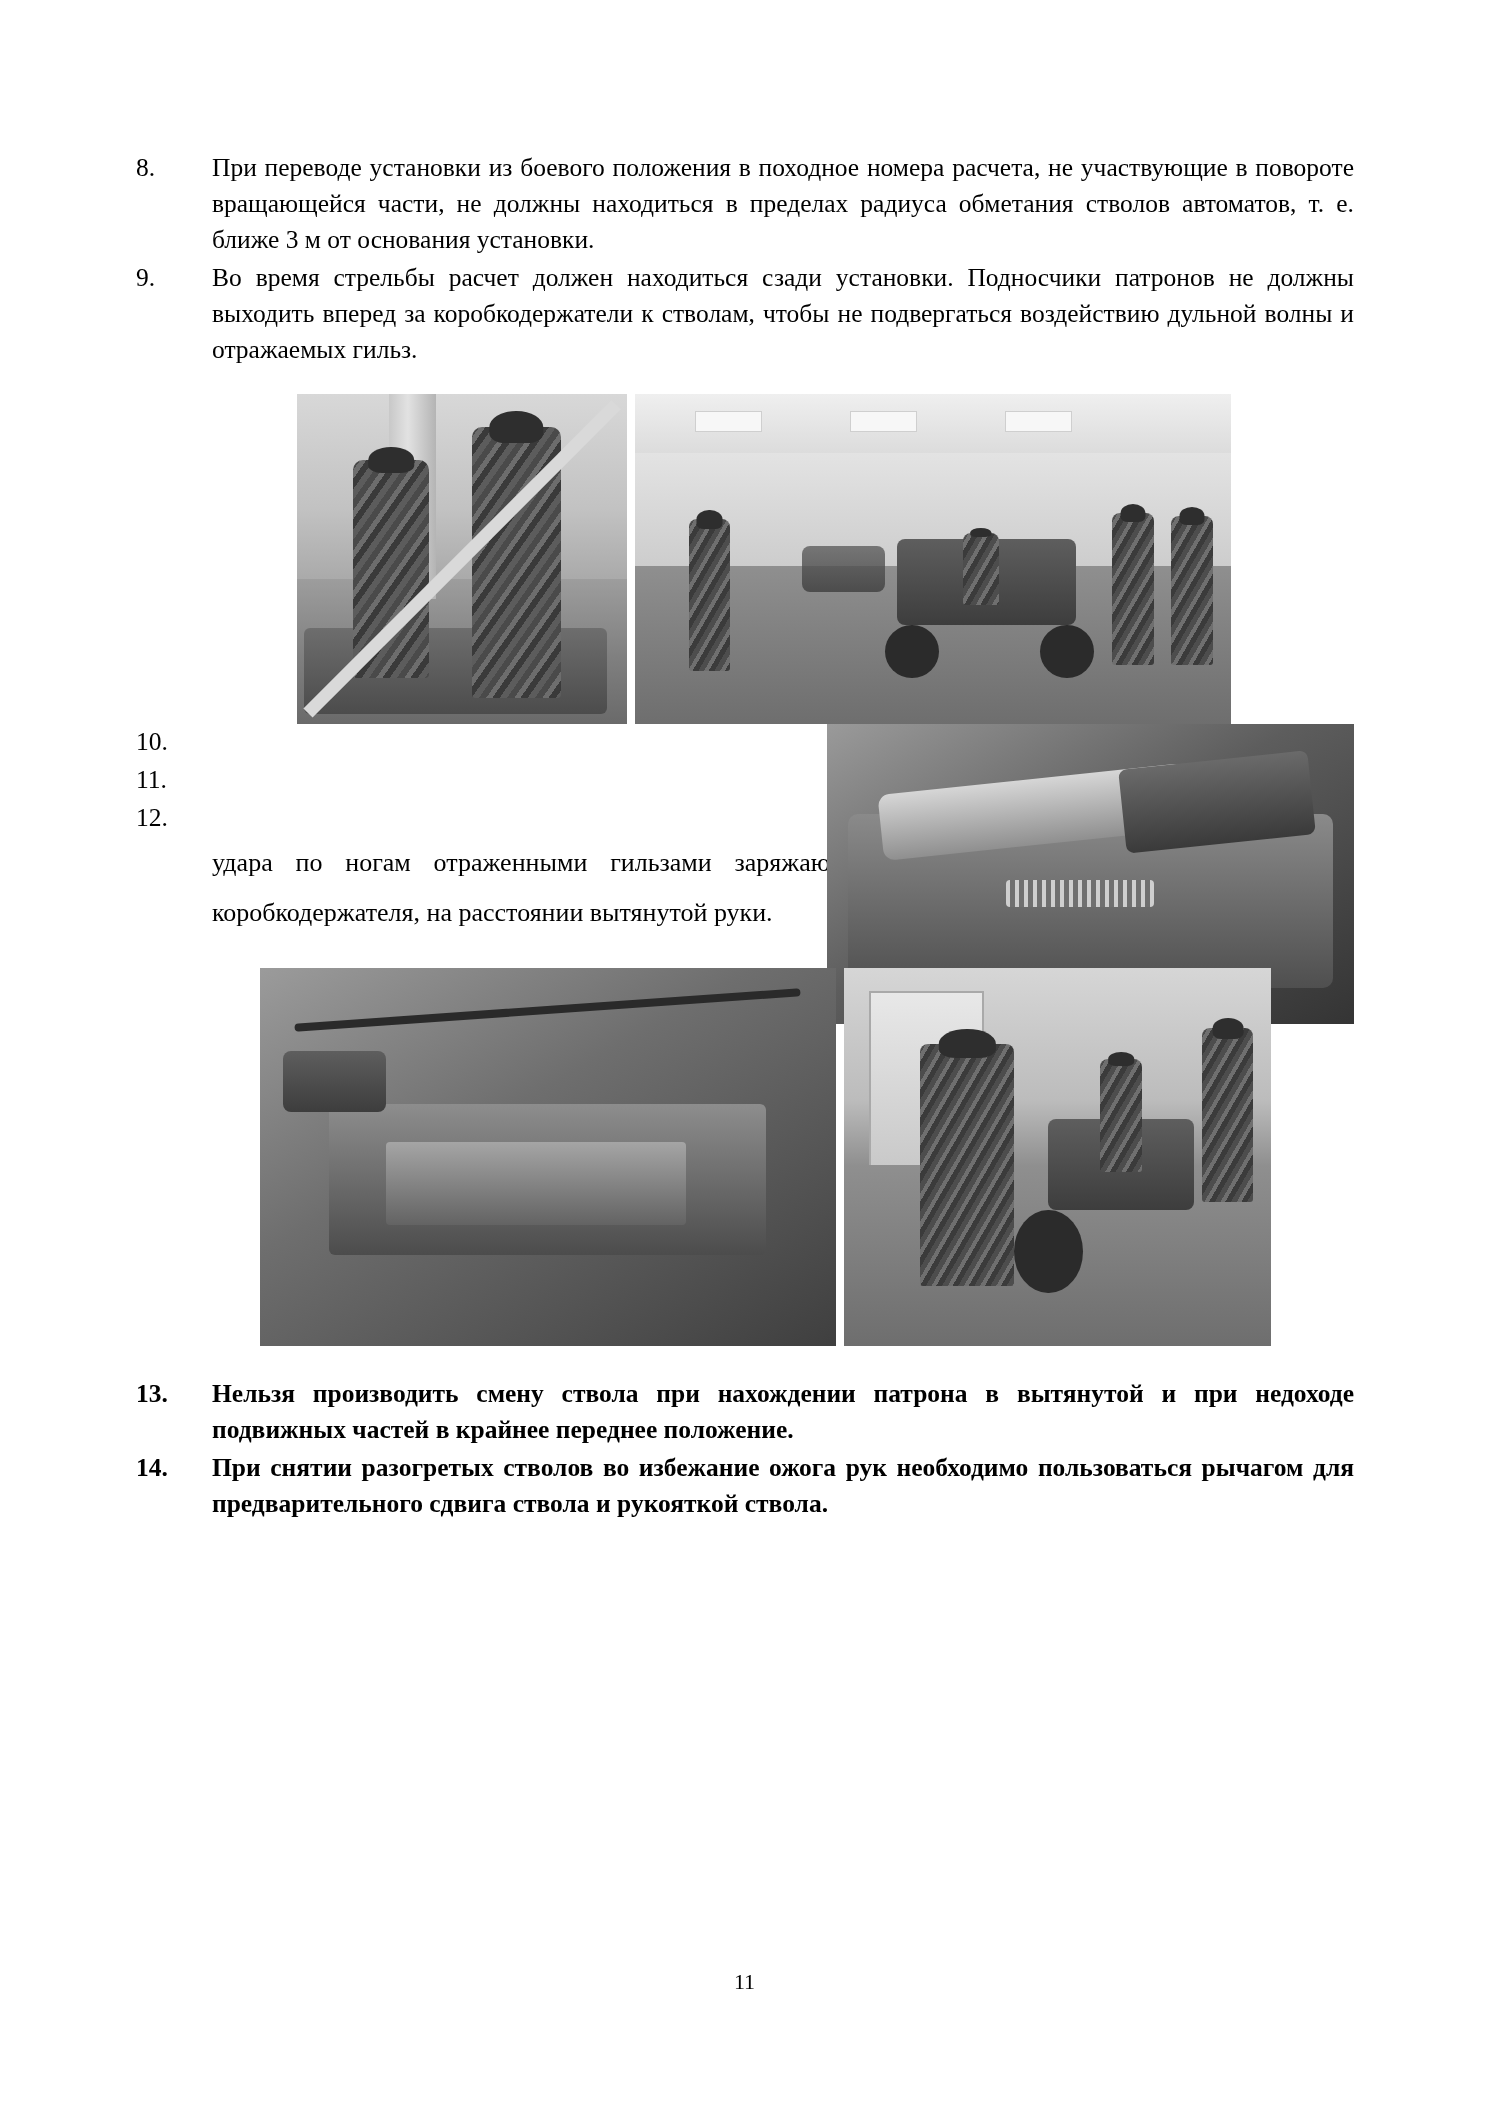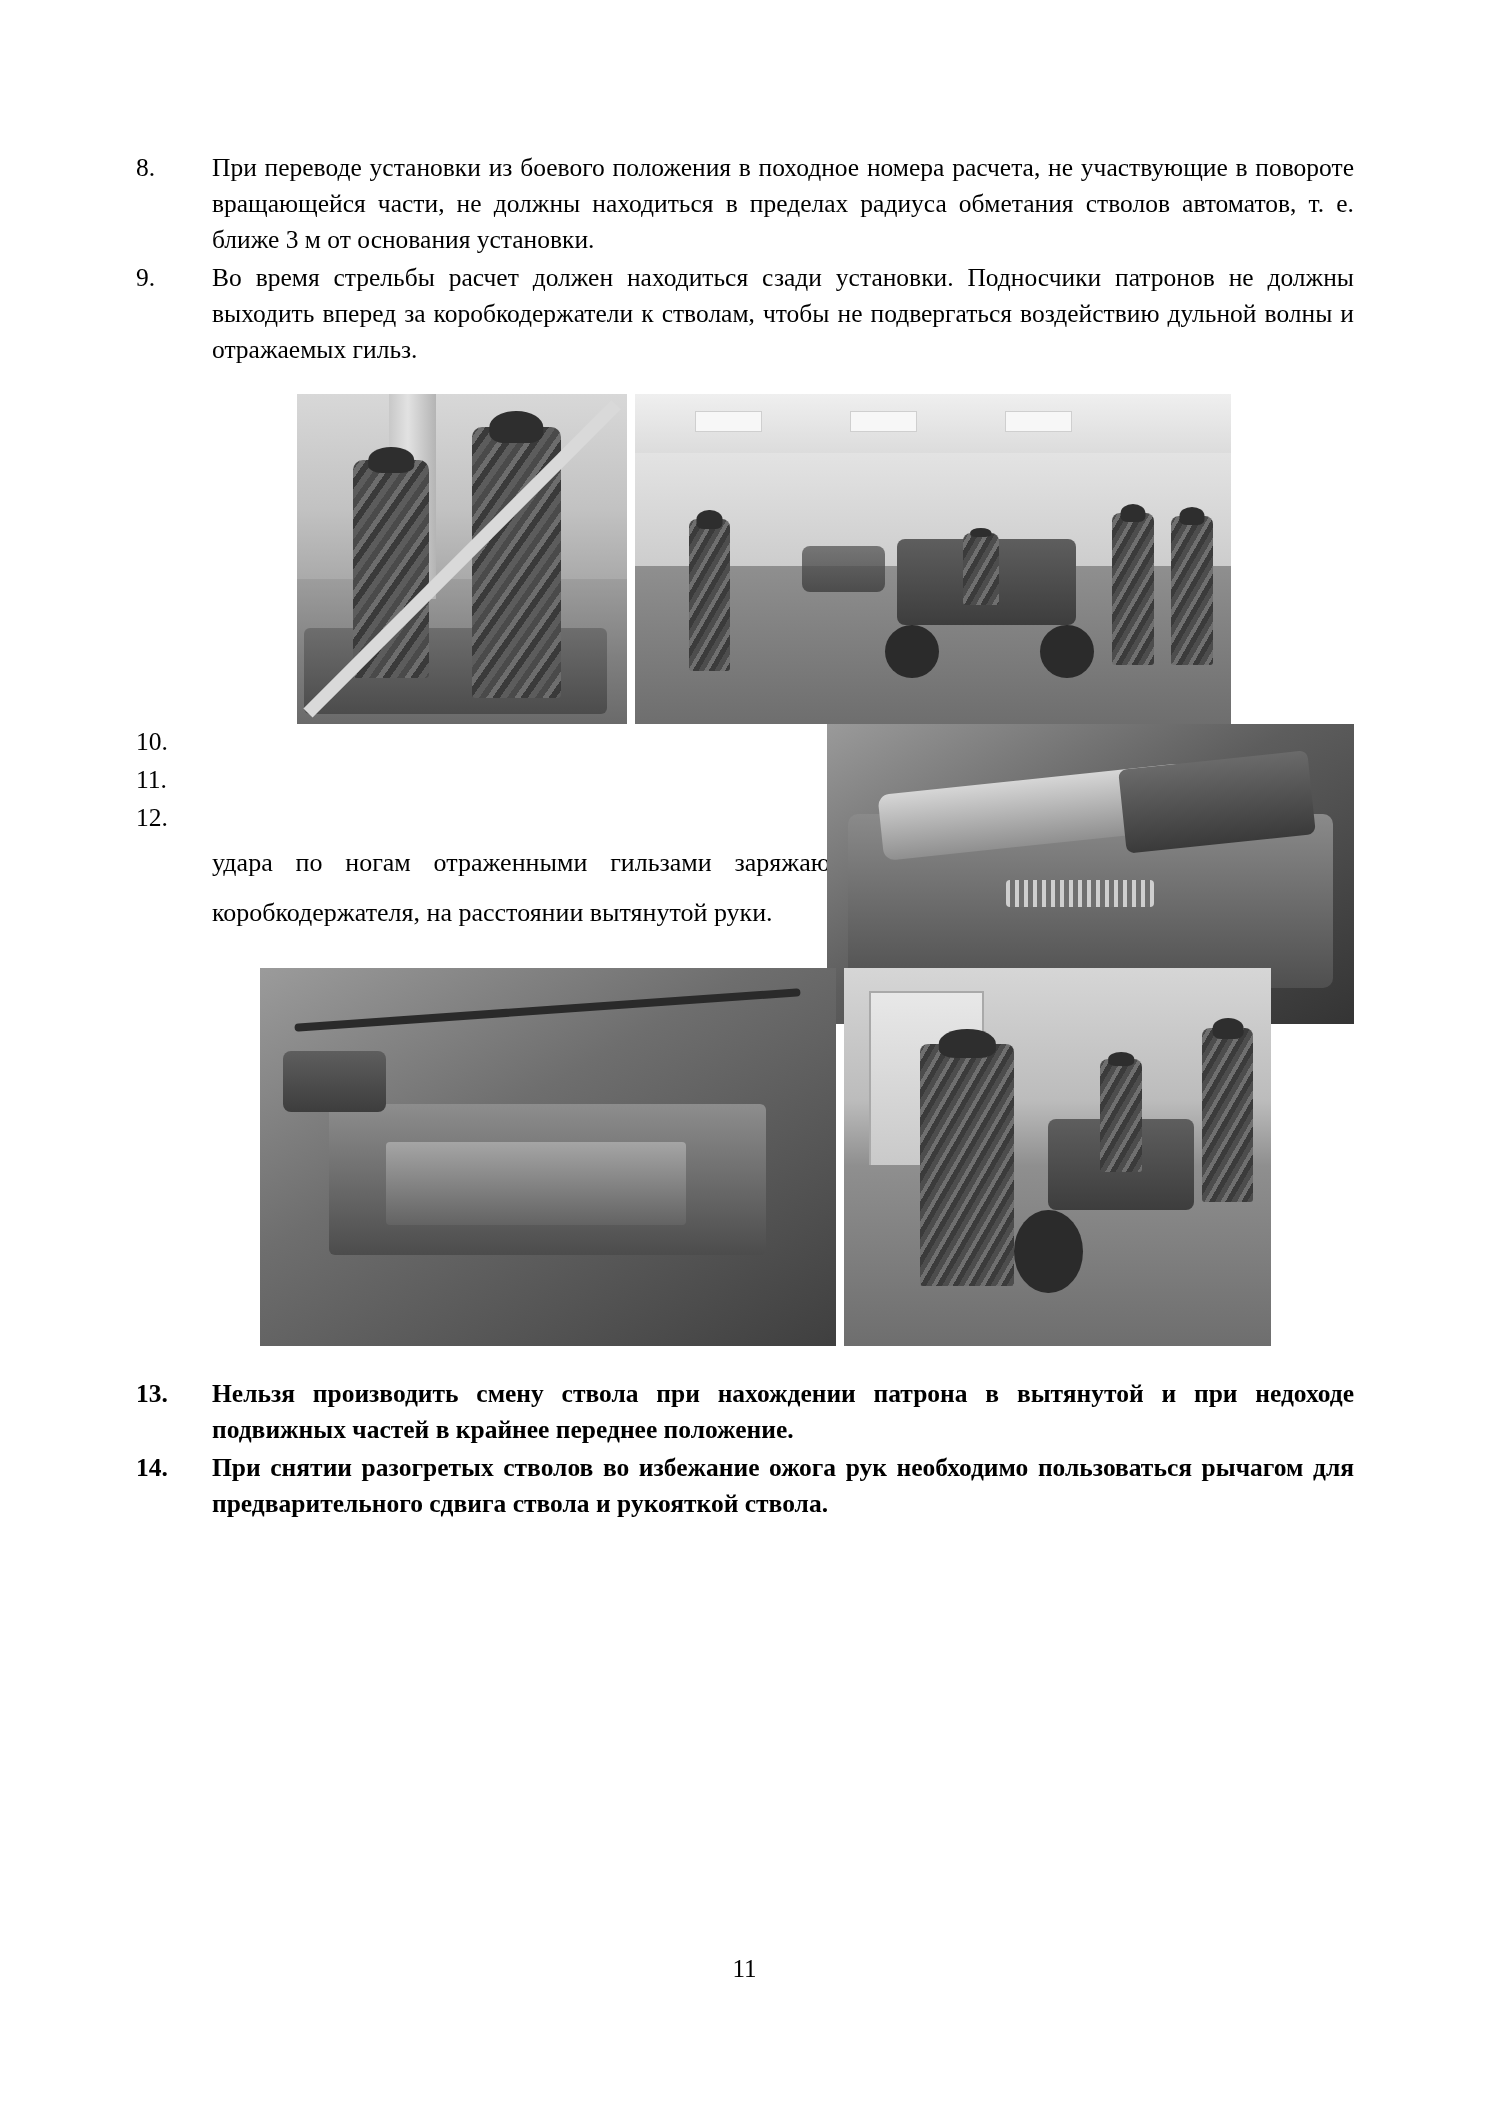--- a/index.html
+++ b/index.html
@@ -228,23 +228,23 @@
     border: 2px solid #a9a9a9;
   }
 
   .footer-text {
     margin-top: 30px;
     font-weight: bold;
   }
   .page-number {
     position: absolute;
     left: 0; right: 0;
-    bottom: 122px;
+    bottom: 110px;
     text-align: center;
-    font-size: 25px;
+    font-size: 22px;
   }
 </style>
 </head>
 <body>
 
 <div class="page">
   <div class="content">
 
     <div class="item">
       <div class="item-num">8.</div>

